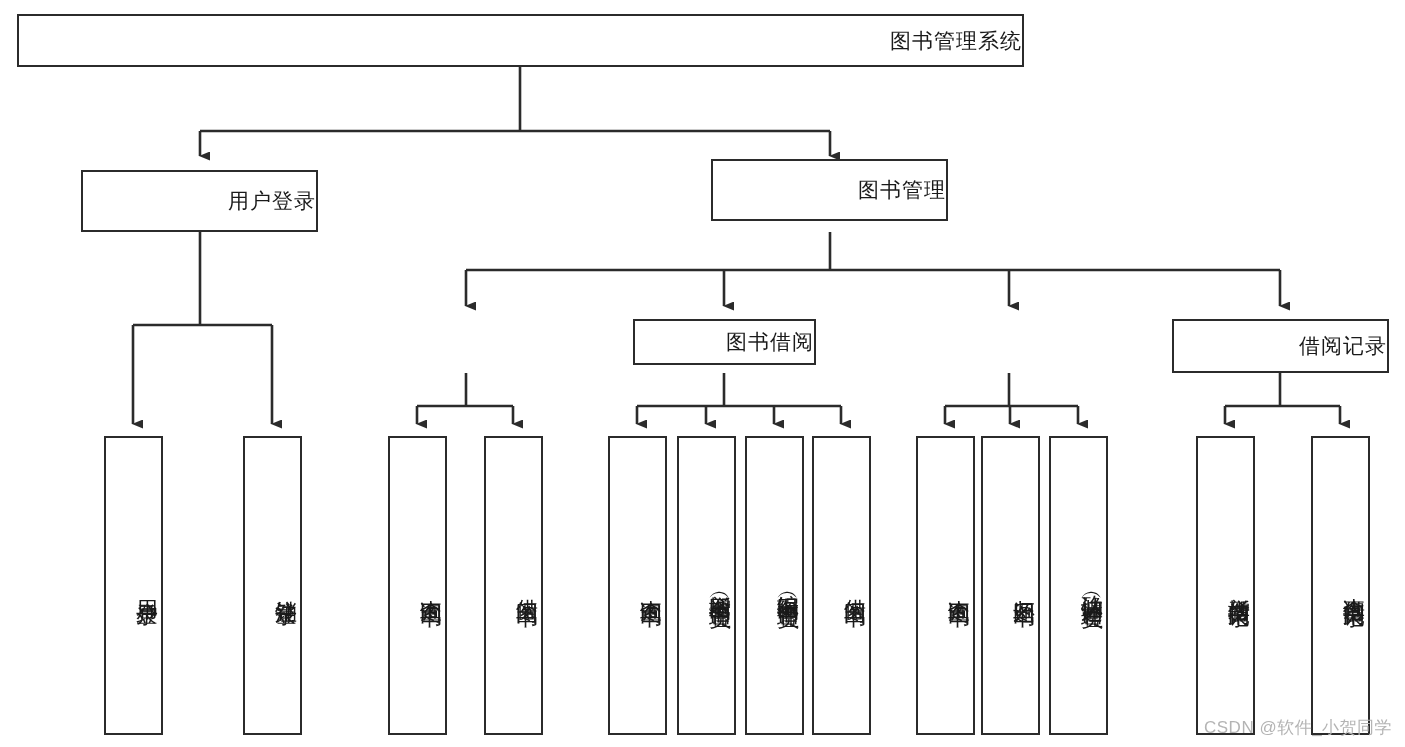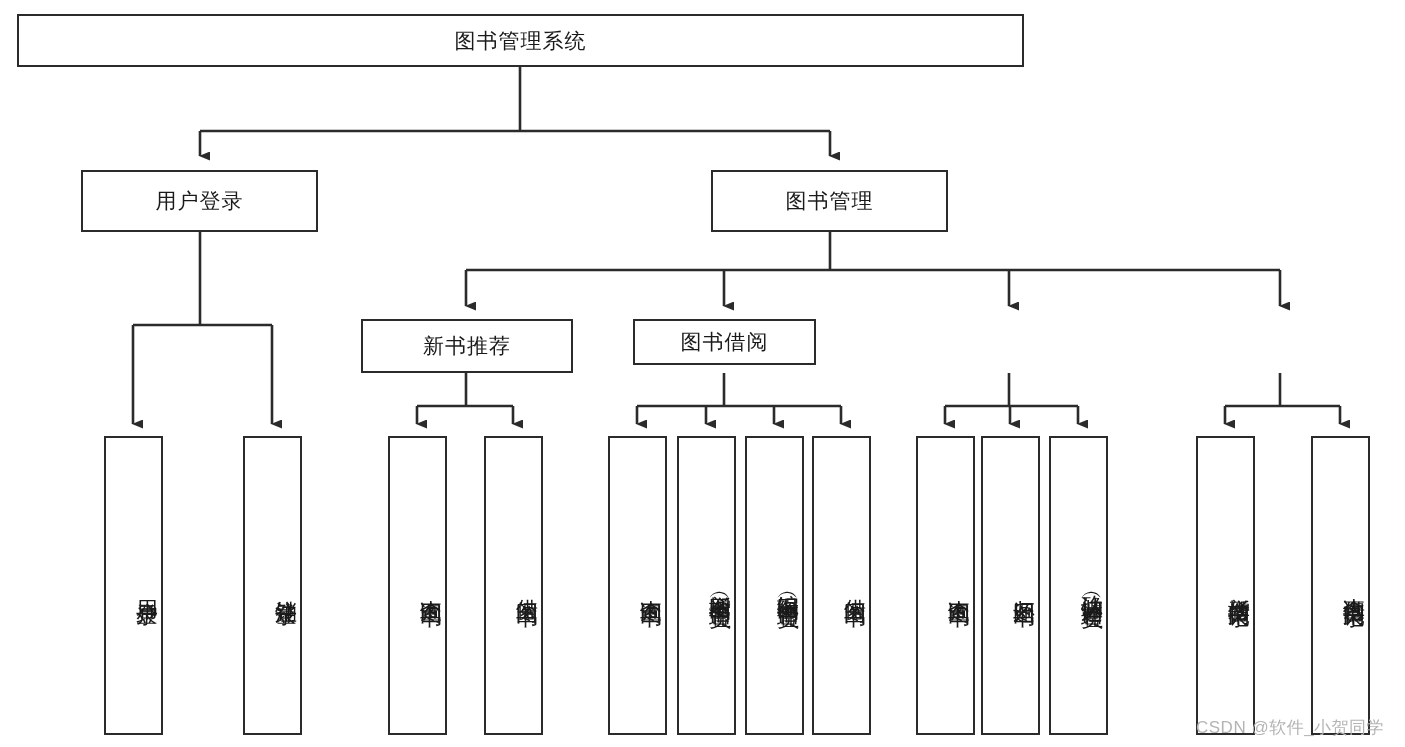--- a/index.html
+++ b/index.html
@@ -26,21 +26,21 @@
     height: 747px;
     pointer-events: none;
   }
   .node {
     position: absolute;
     box-sizing: border-box;
     background: #ffffff;
     border: 2px solid #2b2b2b;
     display: flex;
     align-items: center;
-    justify-content: center;
+    justify-content: flex-end;
     color: #1a1a1a;
   }
   .node.horiz {
     font-size: 21px;
     letter-spacing: 1px;
     line-height: 1.2;
   }
   .node.vert {
     writing-mode: vertical-rl;
     text-orientation: upright;
@@ -121,29 +121,29 @@
     </g>
   </svg>
 
   <div class="node horiz" style="left:17px; top:14px; width:1007px; height:53px;">
     <span>图书管理系统</span>
   </div>
 
   <div class="node horiz" style="left:81px; top:170px; width:237px; height:62px;">
     <span>用户登录</span>
   </div>
-  <div class="node horiz" style="left:711px; top:170px; width:237px; height:62px;">
+  <div class="node horiz" style="left:711px; top:159px; width:237px; height:62px;">
     <span>图书管理</span>
   </div>
 
-  <div class="node horiz" style="left:361px; top:319px; width:212px; height:54px;">
-    <span>新书推荐</span>
-  </div>
   <div class="node horiz" style="left:633px; top:319px; width:183px; height:46px;">
     <span>图书借阅</span>
+  </div>
+  <div class="node horiz" style="left:1172px; top:319px; width:217px; height:54px;">
+    <span>借阅记录</span>
   </div>
 
   <div class="node vert" style="left:104px; top:436px; width:59px; height:299px;">
     <span class="vlabel">用户登录</span>
   </div>
   <div class="node vert" style="left:243px; top:436px; width:59px; height:299px;">
     <span class="vlabel">注销登录</span>
   </div>
 
   <div class="node vert" style="left:388px; top:436px; width:59px; height:299px;">
@@ -176,15 +176,15 @@
     <span class="vlabel">确认归还（管理员）</span>
   </div>
 
   <div class="node vert" style="left:1196px; top:436px; width:59px; height:299px;">
     <span class="vlabel">新增借阅记录</span>
   </div>
   <div class="node vert" style="left:1311px; top:436px; width:59px; height:299px;">
     <span class="vlabel">查询借阅记录</span>
   </div>
 
-  <div class="watermark" style="left:1196px; top:716px;">CSDN @软件_小贺同学</div>
+  <div class="watermark" style="left:1196px; top:716px;padding-left:8px;">CSDN @软件_小贺同学</div>
 
 </div>
 
 </body></html>

